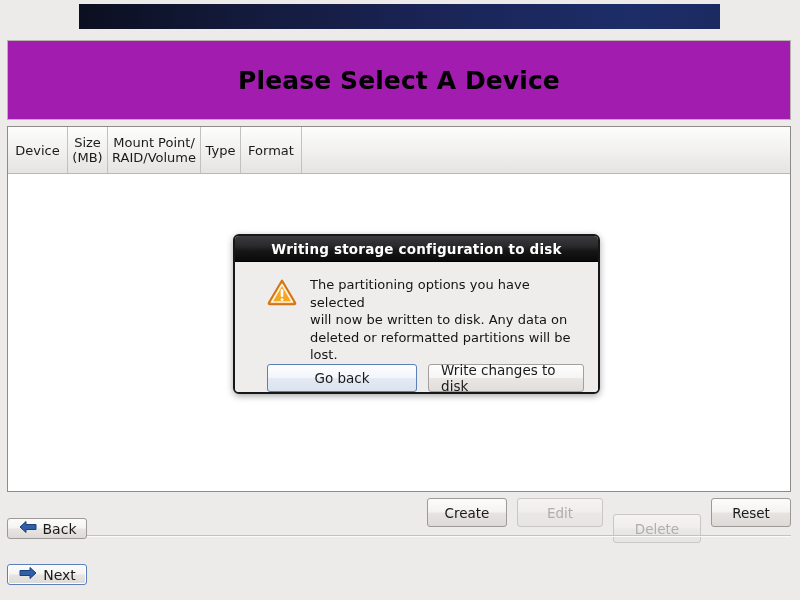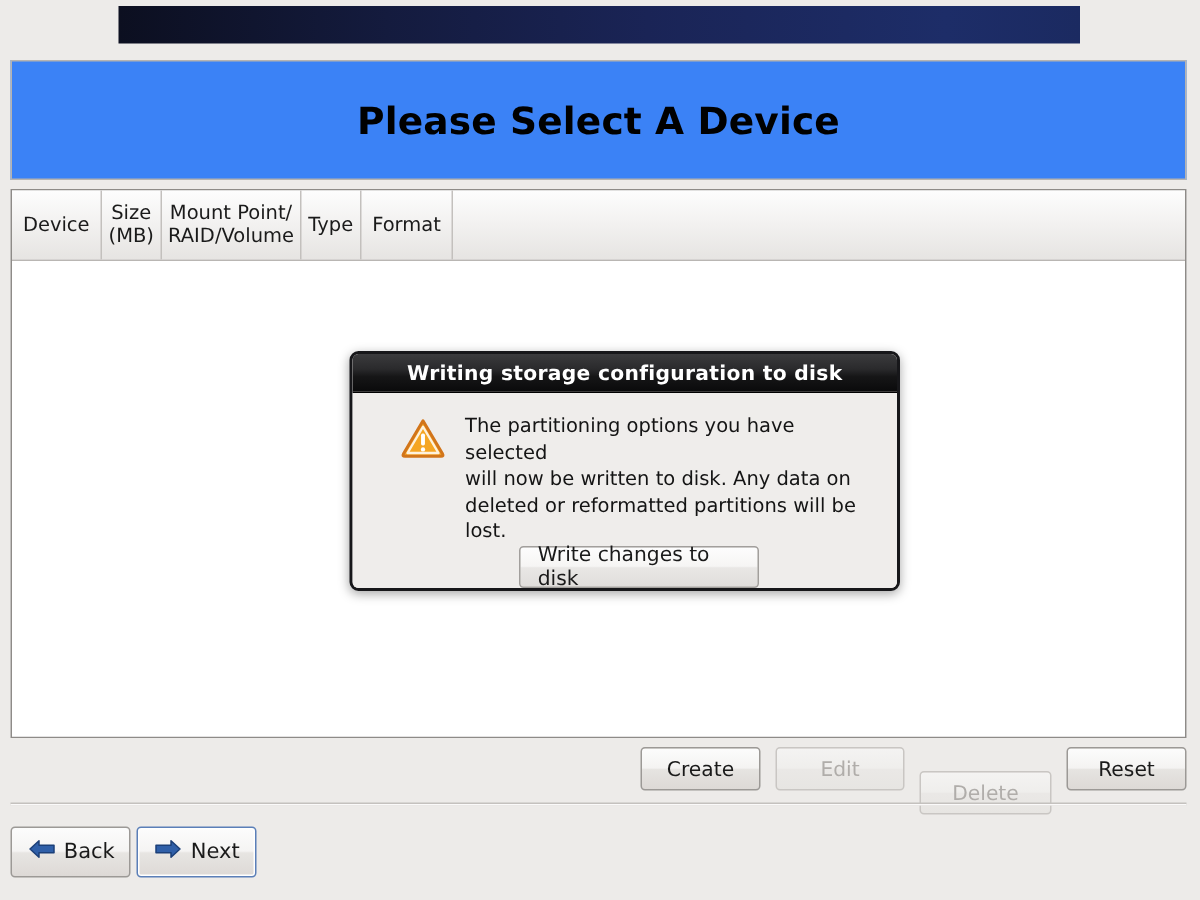--- a/index.html
+++ b/index.html
@@ -35,21 +35,21 @@
 
   
   #title-panel {
     position: absolute;
     left: 7px;
     top: 40px;
     width: 784px;
     height: 80px;
     box-sizing: border-box;
     border: 1px solid #b6b3b0;
-    background: #3b82f6;
+    background: #a21caf;
     display: flex;
     align-items: center;
     justify-content: center;
   }
   #page-title {
     font-size: 25px;
     font-weight: bold;
     color: #000;
     letter-spacing: 0.1px;
   }
@@ -143,21 +143,23 @@
   }
 
   
   #nav-row {
     position: absolute;
     left: 7px;
     top: 551px;
     width: 784px;
     height: 34px;
     display: flex;
-    gap: 4px;
+    justify-content: flex-end;
+    gap: 25px;
+    flex-direction: column;
   }
   .nav-btn {
     box-sizing: border-box;
     width: 80px;
     height: 34px;
     border: 1px solid #9c9996;
     border-radius: 3px;
     background: linear-gradient(to bottom, #fcfcfc 0%, #f5f4f3 48%, #e7e5e2 52%, #ddd9d6 100%);
     display: flex;
     align-items: center;
@@ -315,16 +317,17 @@
           <path d="M15 6.5 L25.3 24 L4.7 24 Z" fill="none" stroke="#ffffff" stroke-width="1.6" stroke-linejoin="round" opacity="0.85"></path>
           <rect x="13.7" y="11" width="2.6" height="8" rx="1.1" fill="#ffffff"></rect>
           <circle cx="15" cy="21.6" r="1.45" fill="#ffffff"></circle>
         </svg>
       </span>
       <div id="dialog-message">The partitioning options you have selected
 will now be written to disk.  Any data on
 deleted or reformatted partitions will be lost.</div>
     </div>
     <div id="dialog-buttons">
+      <div class="dlg-btn" id="dlg-go-back">Go back</div>
       <div class="dlg-btn" id="dlg-write">Write changes to disk</div>
     </div>
   </div>
 </div>
 
 </body></html>

